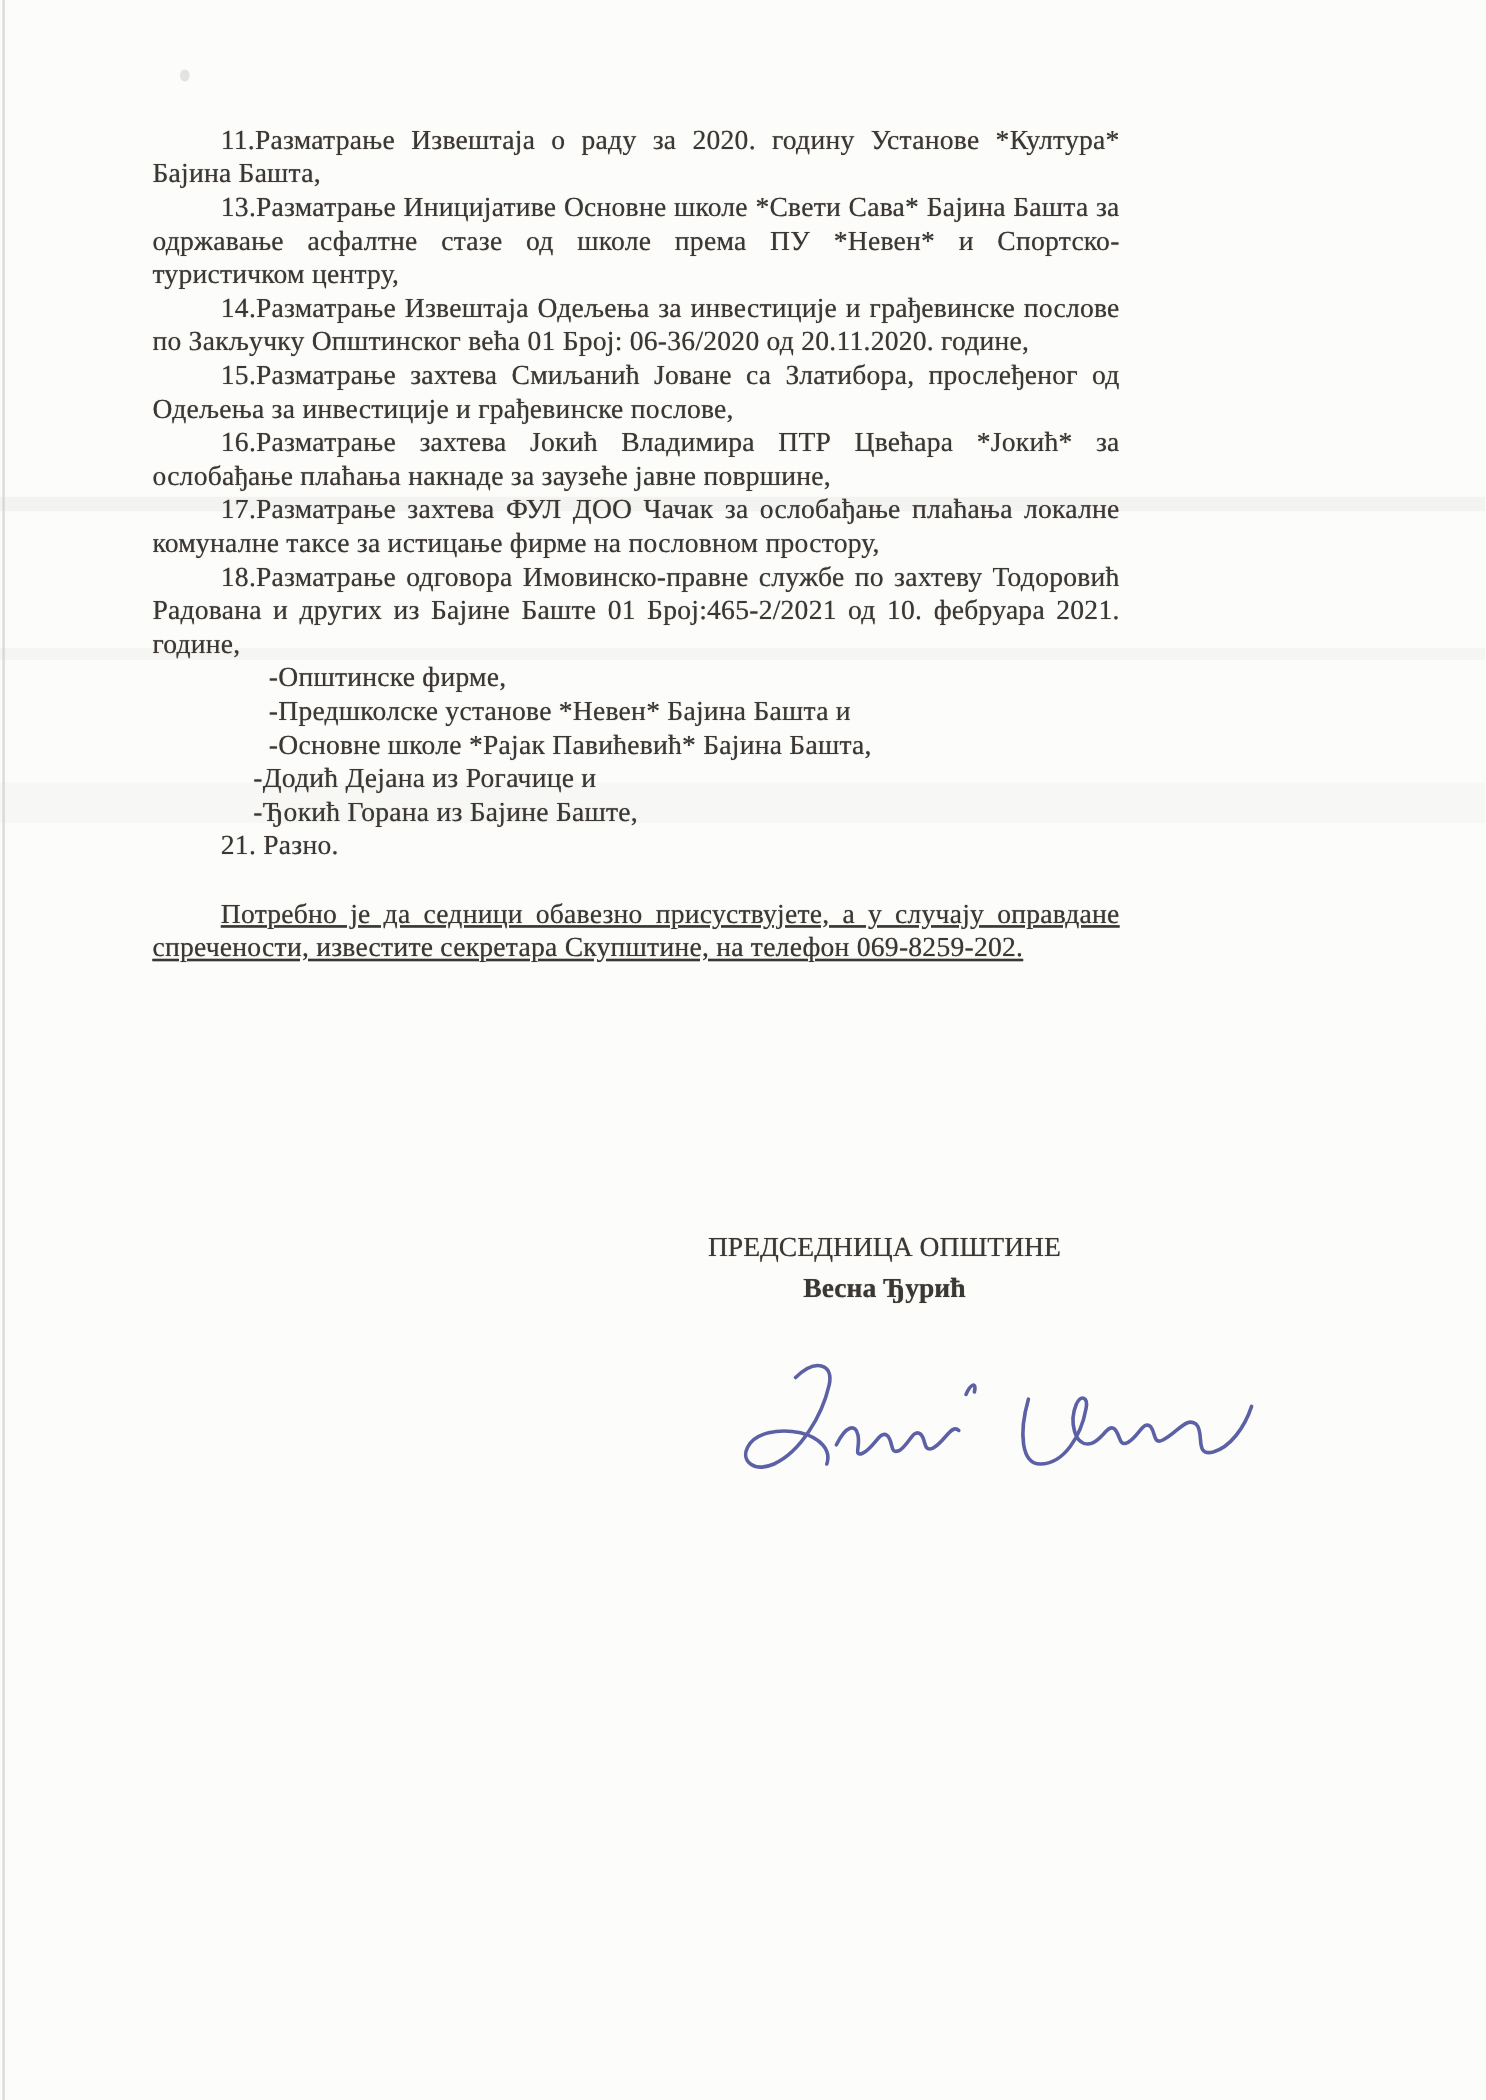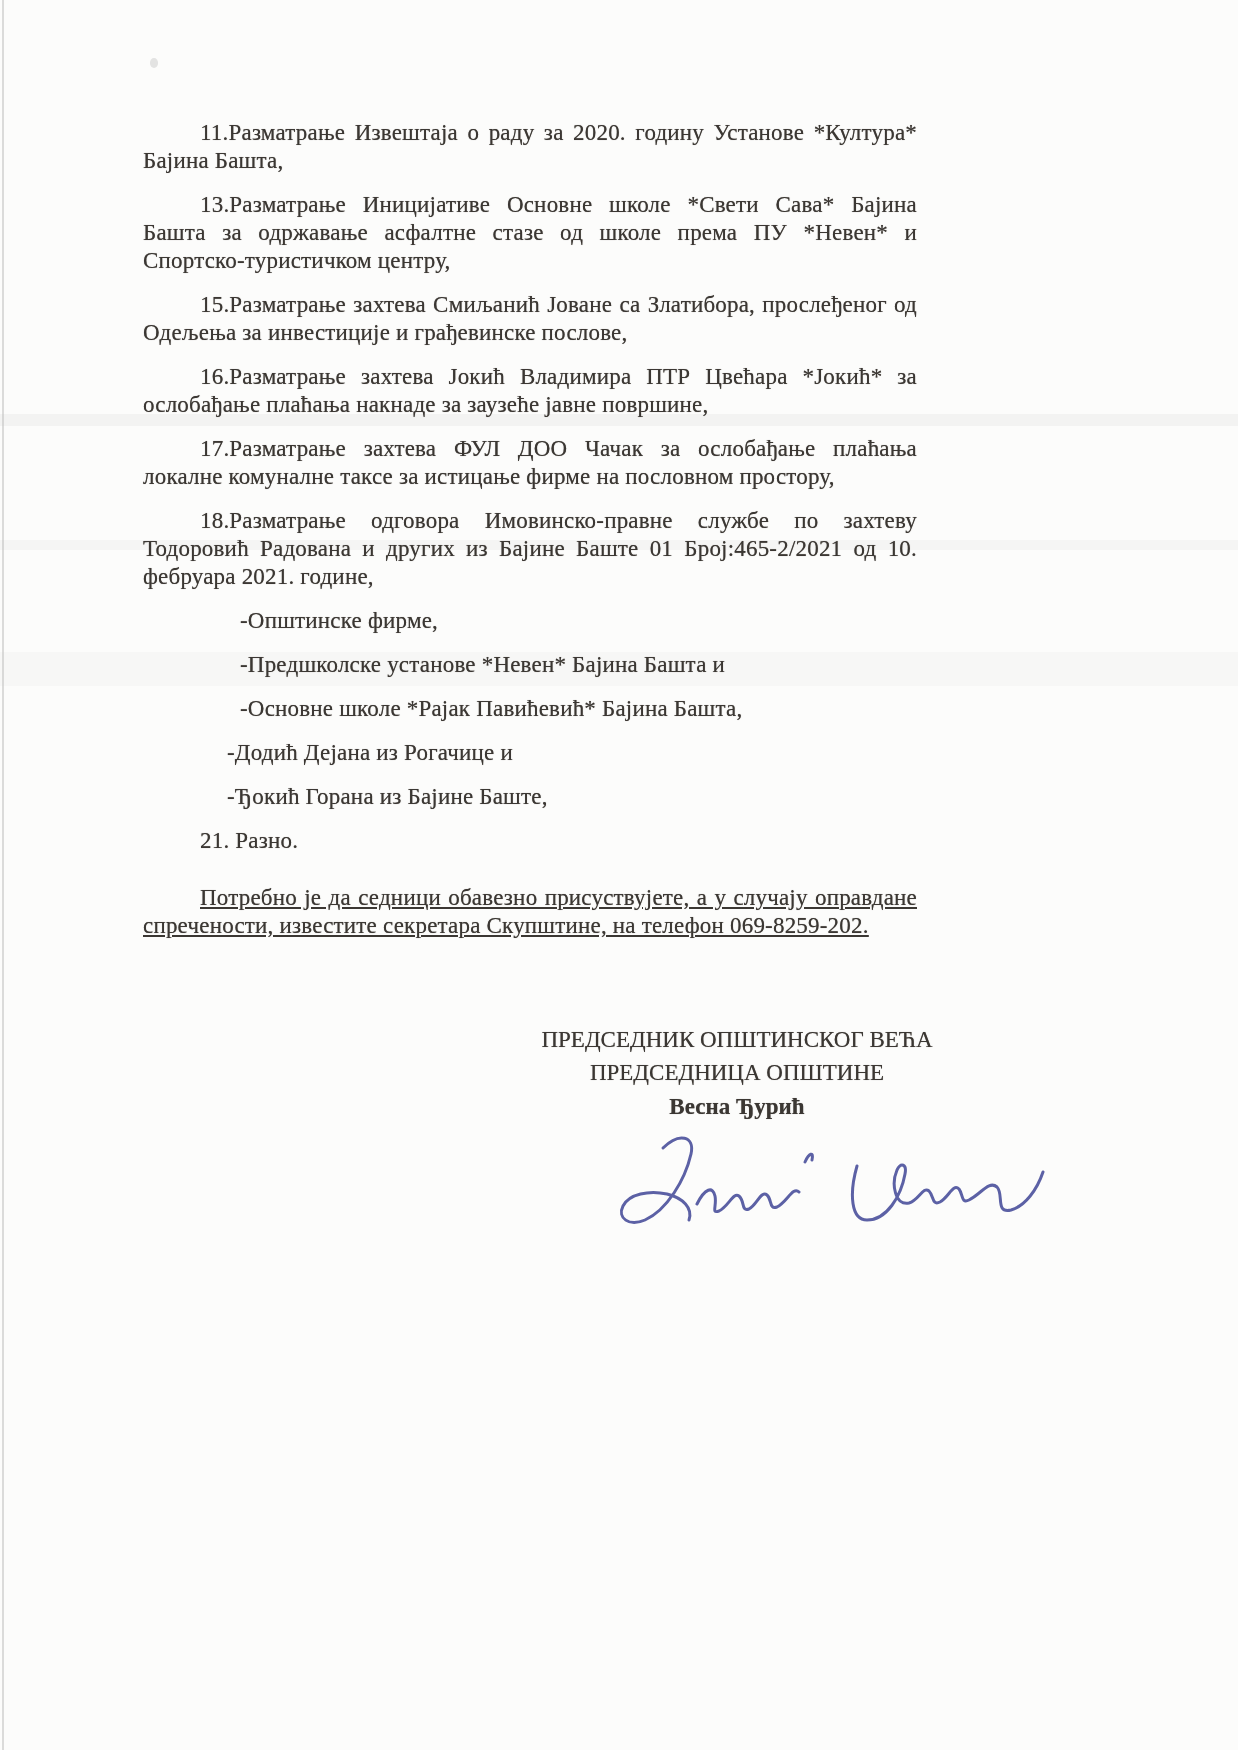--- a/index.html
+++ b/index.html
@@ -42,21 +42,21 @@
   .text-col {
     position: absolute;
     left: 127px;
     top: 103px;
     width: 806px;
     font-size: 23px;
     line-height: 28px;
     text-shadow: 0 0 0.7px rgba(70,64,58,0.75);
     letter-spacing: 0.2px;
   }
-  .text-col p { margin: 16px; }
+  .text-col p { margin: 0; }
   .item {
     text-indent: 57px;
     text-align: justify;
   }
   .sub19 { padding-left: 97px; }
   .sub20 { padding-left: 84px; }
 
   .closing {
     margin-top: 29px !important;
     text-indent: 57px;
@@ -96,36 +96,36 @@
 
   <div class="scan-edge"></div>
   <div class="scan-speck"></div>
   <div class="scan-streak1"></div>
   <div class="scan-streak2"></div>
   <div class="scan-streak3"></div>
 
   <div class="text-col">
     <p class="item">11.Разматрање Извештаја о раду за 2020. годину Установе *Култура* Бајина Башта,</p>
     <p class="item">13.Разматрање Иницијативе Основне школе *Свети Сава* Бајина Башта за одржавање асфалтне стазе од школе према ПУ *Невен* и Спортско-туристичком центру,</p>
+    <p class="item">14.Разматрање Извештаја Одељења за инвестиције и грађевинске послове по Закључку Општинског већа 01 Број: 06-36/2020 од 20.11.2020. године,</p>
     <p class="item">15.Разматрање захтева Смиљанић Јоване са Златибора, прослеђеног од Одељења за инвестиције и грађевинске послове,</p>
     <p class="item">16.Разматрање захтева Јокић Владимира ПТР Цвећара *Јокић* за ослобађање плаћања накнаде за заузеће јавне површине,</p>
     <p class="item">17.Разматрање захтева ФУЛ ДОО Чачак за ослобађање плаћања локалне комуналне таксе за истицање фирме на пословном простору,</p>
     <p class="item">18.Разматрање  одговора Имовинско-правне службе по захтеву Тодоровић Радована и других из Бајине Баште 01 Број:465-2/2021 од 10. фебруара 2021. године,</p>
     <p class="sub19">-Општинске фирме,</p>
     <p class="sub19">-Предшколске установе *Невен* Бајина Башта и</p>
     <p class="sub19">-Основне школе *Рајак Павићевић* Бајина Башта,</p>
     <p class="sub20">-Додић Дејана из Рогачице и</p>
     <p class="sub20">-Ђокић Горана из Бајине Баште,</p>
     <p class="item">21. Разно.</p>
 
     <p class="closing">Потребно је да седници обавезно присуствујете, а у случају оправдане спречености, известите секретара Скупштине, на телефон 069-8259-202.</p>
   </div>
 
   <div class="sig-block">
-    <div>ПРЕДСЕДНИК ОПШТИНСКОГ ВЕЋА</div>
     <div>ПРЕДСЕДНИЦА ОПШТИНЕ</div>
     <div class="sig-name">Весна Ђурић</div>
   </div>
 
   <svg class="sig-svg" width="440" height="110" viewBox="0 0 440 110">
 
     <path d="M58,20 C74,4 90,8 86,26 C80,52 62,82 40,92 C24,99 12,90 18,78 C24,66 44,62 62,66 C78,70 88,80 84,92"></path>
     <path d="M92,76 C100,60 108,58 110,68 C112,78 106,86 114,83 C124,78 128,64 134,68 C140,73 136,84 144,81 C152,77 156,62 162,67 C167,71 164,82 172,79 C182,74 188,58 194,64"></path>
     <path d="M200,34 C204,25 209,23 207,32"></path>
 

